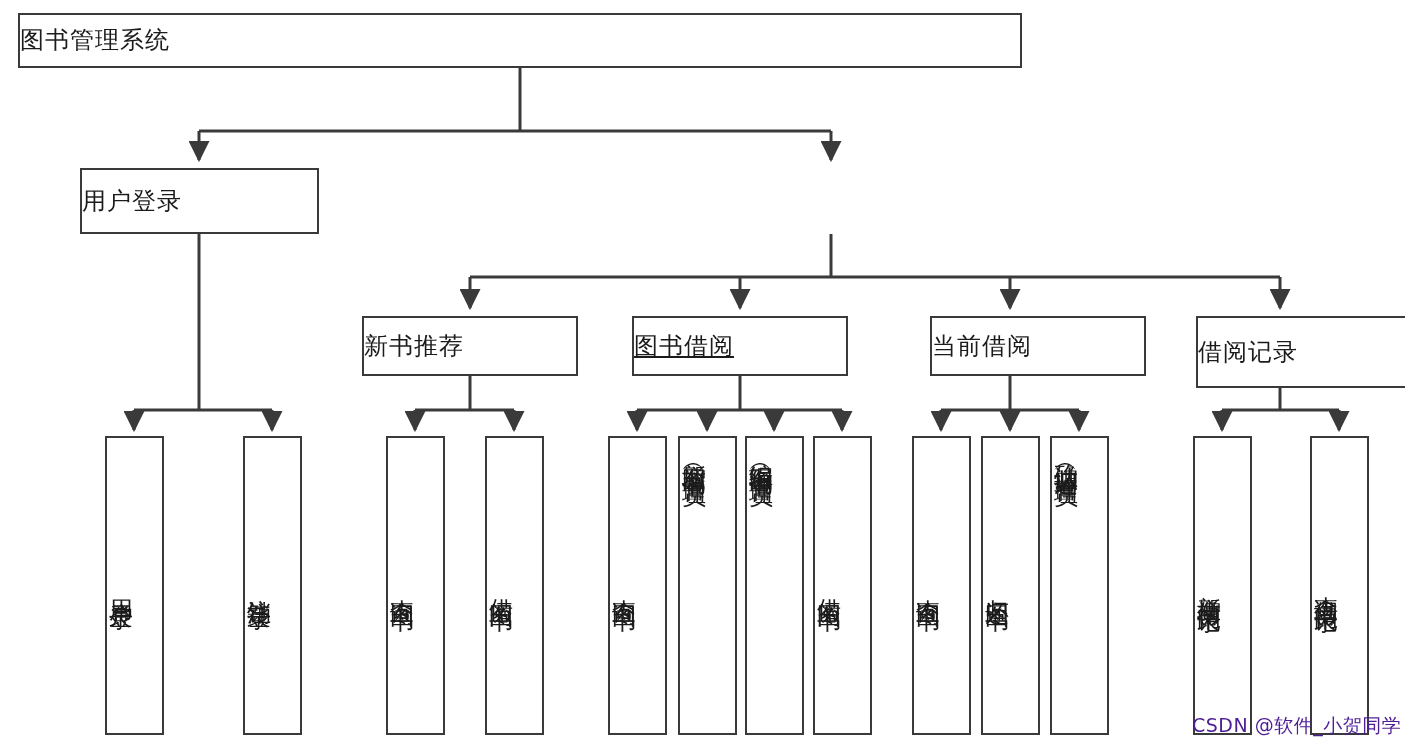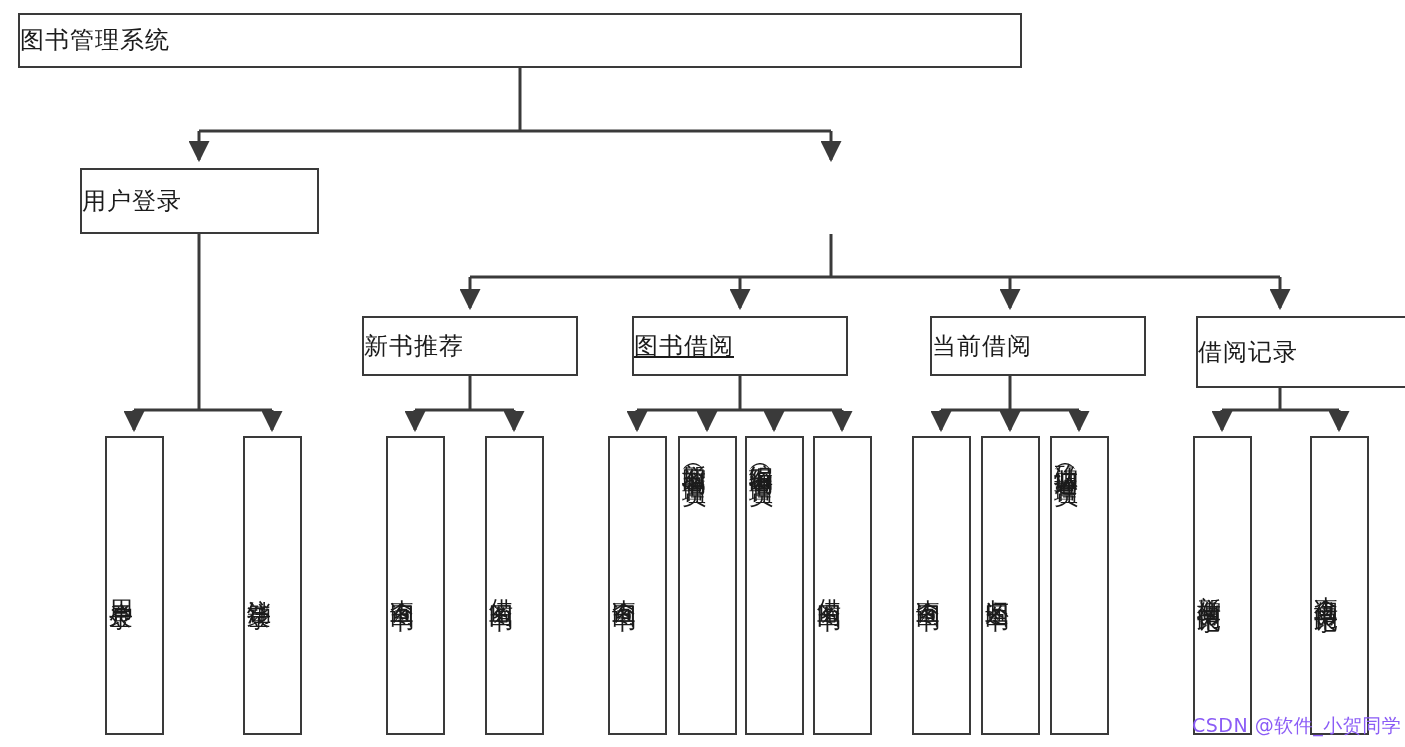--- a/index.html
+++ b/index.html
@@ -53,21 +53,21 @@
   }
   .node.vert.top-align {
     align-items: flex-start;
     padding-top: 6px;
   }
   .watermark {
     position: absolute;
     left: 1192px;
     top: 713px;
     font-size: 19px;
-    color: #8b5cf6;
+    color: #4c1d95;
     letter-spacing: 0.5px;
     white-space: nowrap;
     pointer-events: none;
   }
 </style>
 </head>
 <body>
 
 <div id="canvas">
 

